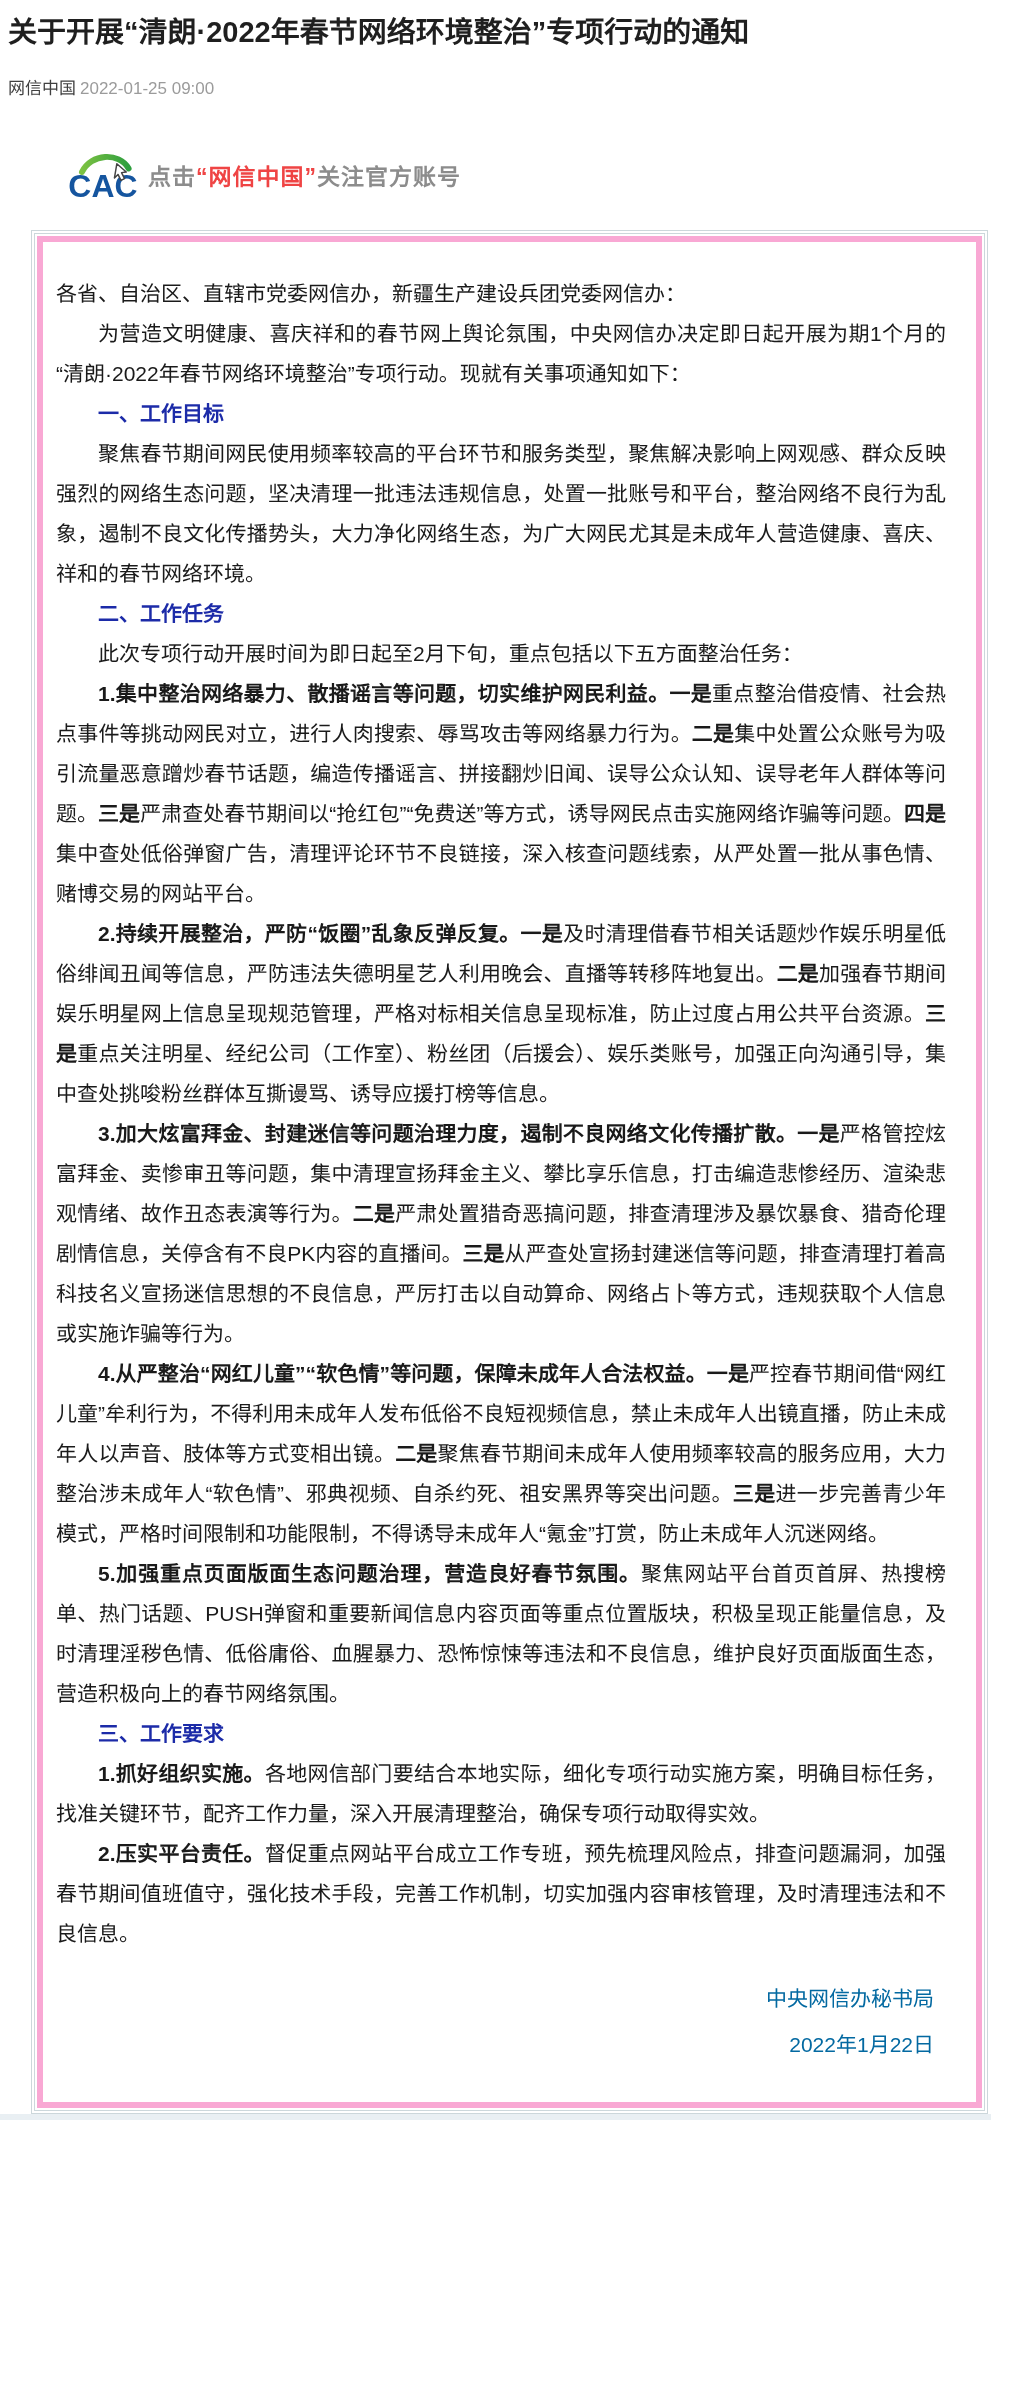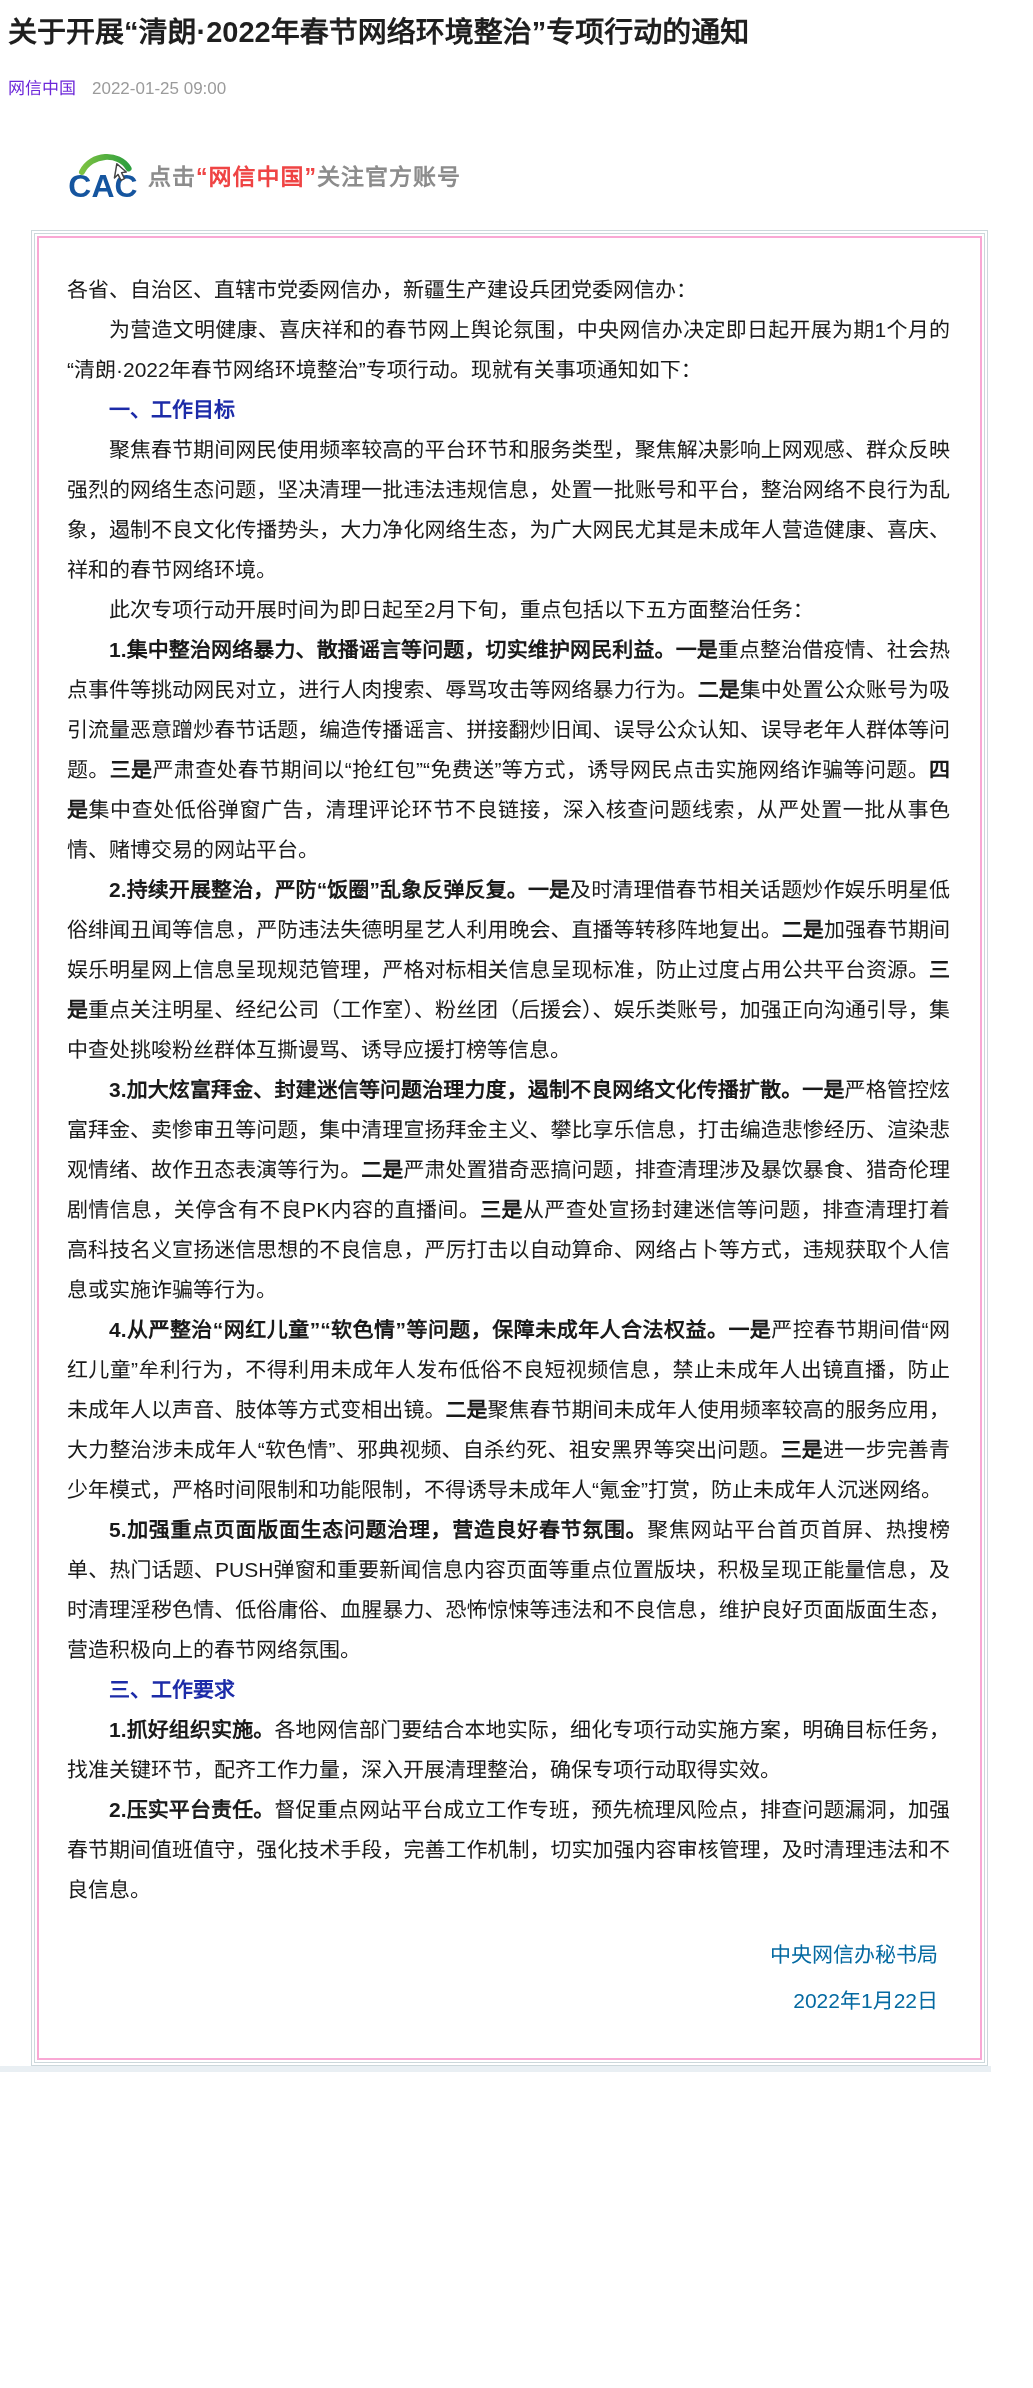--- a/index.html
+++ b/index.html
@@ -18,21 +18,21 @@
     line-height: 40px;
     font-weight: 700;
     color: #1f1f1f;
   }
 
   .meta {
     margin: 26px 8px 0 8px;
     font-size: 17px;
     line-height: 22px;
   }
-  .meta .source { color: #6d28d9; margin-right: 16px; cursor: pointer; }
+  .meta .source { color: #404040; margin-right: 4px; cursor: pointer; }
   .meta .date { color: #9b9b9b; }
 
   .banner {
     margin: 46px 0 0 66px;
     display: flex;
     align-items: center;
     gap: 4px;
     cursor: pointer;
     width: fit-content;
   }
@@ -46,21 +46,21 @@
   }
   .banner-text .hl { color: #ef4444; text-align: center; }
 
   .box-outer {
     margin: 26px 3px 0 31px;
     border: 1px solid #ccd7db;
     padding: 2px;
     background: #ffffff;
   }
   .box-mid   { border: 1px solid #ccd7db; padding: 2px; }
-  .box-inner { border: 2px solid #f9a8d4; padding: 32px 30px 34px 28px; }
+  .box-inner { border: 6px solid #f9a8d4; padding: 32px 30px 34px 13px; }
 
   .notice-body {
     font-size: 21px;
     line-height: 40px;
     color: #1a1a1a;
     text-align: justify;
   }
   .notice-body p { margin: 0; padding: 0; }
   .notice-body p.para,
   .notice-body p.heading { text-indent: 2em; }
@@ -114,20 +114,21 @@
   </div>
 
   <div class="box-outer">
     <div class="box-mid">
       <div class="box-inner">
         <div class="notice-body">
             <p class="salutation"><span>各省、自治区、直辖市党委网信办，新疆生产建设兵团党委网信办：</span></p>
             <p class="para"><span>为营造文明健康、喜庆祥和的春节网上舆论氛围，中央网信办决定即日起开展为期1个月的“清朗·2022年春节网络环境整治”专项行动。现就有关事项通知如下：</span></p>
             <p class="heading"><span class="b">一、工作目标</span></p>
             <p class="para"><span>聚焦春节期间网民使用频率较高的平台环节和服务类型，聚焦解决影响上网观感、群众反映强烈的网络生态问题，坚决清理一批违法违规信息，处置一批账号和平台，整治网络不良行为乱象，遏制不良文化传播势头，大力净化网络生态，为广大网民尤其是未成年人营造健康、喜庆、祥和的春节网络环境。</span></p>
+            <p class="heading"><span class="b">二、工作任务</span></p>
             <p class="para"><span>此次专项行动开展时间为即日起至2月下旬，重点包括以下五方面整治任务：</span></p>
             <p class="para"><span class="b">1.集中整治网络暴力、散播谣言等问题，切实维护网民利益。</span><span class="b">一是</span><span>重点整治借疫情、社会热点事件等挑动网民对立，进行人肉搜索、辱骂攻击等网络暴力行为。</span><span class="b">二是</span><span>集中处置公众账号为吸引流量恶意蹭炒春节话题，编造传播谣言、拼接翻炒旧闻、误导公众认知、误导老年人群体等问题。</span><span class="b">三是</span><span>严肃查处春节期间以“抢红包”“免费送”等方式，诱导网民点击实施网络诈骗等问题。</span><span class="b">四是</span><span>集中查处低俗弹窗广告，清理评论环节不良链接，深入核查问题线索，从严处置一批从事色情、赌博交易的网站平台。</span></p>
             <p class="para"><span class="b">2.持续开展整治，严防“饭圈”乱象反弹反复。</span><span class="b">一是</span><span>及时清理借春节相关话题炒作娱乐明星低俗绯闻丑闻等信息，严防违法失德明星艺人利用晚会、直播等转移阵地复出。</span><span class="b">二是</span><span>加强春节期间娱乐明星网上信息呈现规范管理，严格对标相关信息呈现标准，防止过度占用公共平台资源。</span><span class="b">三是</span><span>重点关注明星、经纪公司（工作室）、粉丝团（后援会）、娱乐类账号，加强正向沟通引导，集中查处挑唆粉丝群体互撕谩骂、诱导应援打榜等信息。</span></p>
             <p class="para"><span class="b">3.加大炫富拜金、封建迷信等问题治理力度，遏制不良网络文化传播扩散。</span><span class="b">一是</span><span>严格管控炫富拜金、卖惨审丑等问题，集中清理宣扬拜金主义、攀比享乐信息，打击编造悲惨经历、渲染悲观情绪、故作丑态表演等行为。</span><span class="b">二是</span><span>严肃处置猎奇恶搞问题，排查清理涉及暴饮暴食、猎奇伦理剧情信息，关停含有不良PK内容的直播间。</span><span class="b">三是</span><span>从严查处宣扬封建迷信等问题，排查清理打着高科技名义宣扬迷信思想的不良信息，严厉打击以自动算命、网络占卜等方式，违规获取个人信息或实施诈骗等行为。</span></p>
             <p class="para"><span class="b">4.从严整治“网红儿童”“软色情”等问题，保障未成年人合法权益。</span><span class="b">一是</span><span>严控春节期间借“网红儿童”牟利行为，不得利用未成年人发布低俗不良短视频信息，禁止未成年人出镜直播，防止未成年人以声音、肢体等方式变相出镜。</span><span class="b">二是</span><span>聚焦春节期间未成年人使用频率较高的服务应用，大力整治涉未成年人“软色情”、邪典视频、自杀约死、祖安黑界等突出问题。</span><span class="b">三是</span><span>进一步完善青少年模式，严格时间限制和功能限制，不得诱导未成年人“氪金”打赏，防止未成年人沉迷网络。</span></p>
             <p class="para"><span class="b">5.加强重点页面版面生态问题治理，营造良好春节氛围。</span><span>聚焦网站平台首页首屏、热搜榜单、热门话题、PUSH弹窗和重要新闻信息内容页面等重点位置版块，积极呈现正能量信息，及时清理淫秽色情、低俗庸俗、血腥暴力、恐怖惊悚等违法和不良信息，维护良好页面版面生态，营造积极向上的春节网络氛围。</span></p>
             <p class="heading"><span class="b">三、工作要求</span></p>
             <p class="para"><span class="b">1.抓好组织实施。</span><span>各地网信部门要结合本地实际，细化专项行动实施方案，明确目标任务，找准关键环节，配齐工作力量，深入开展清理整治，确保专项行动取得实效。</span></p>
             <p class="para"><span class="b">2.压实平台责任。</span><span>督促重点网站平台成立工作专班，预先梳理风险点，排查问题漏洞，加强春节期间值班值守，强化技术手段，完善工作机制，切实加强内容审核管理，及时清理违法和不良信息。</span></p>
           </div>

